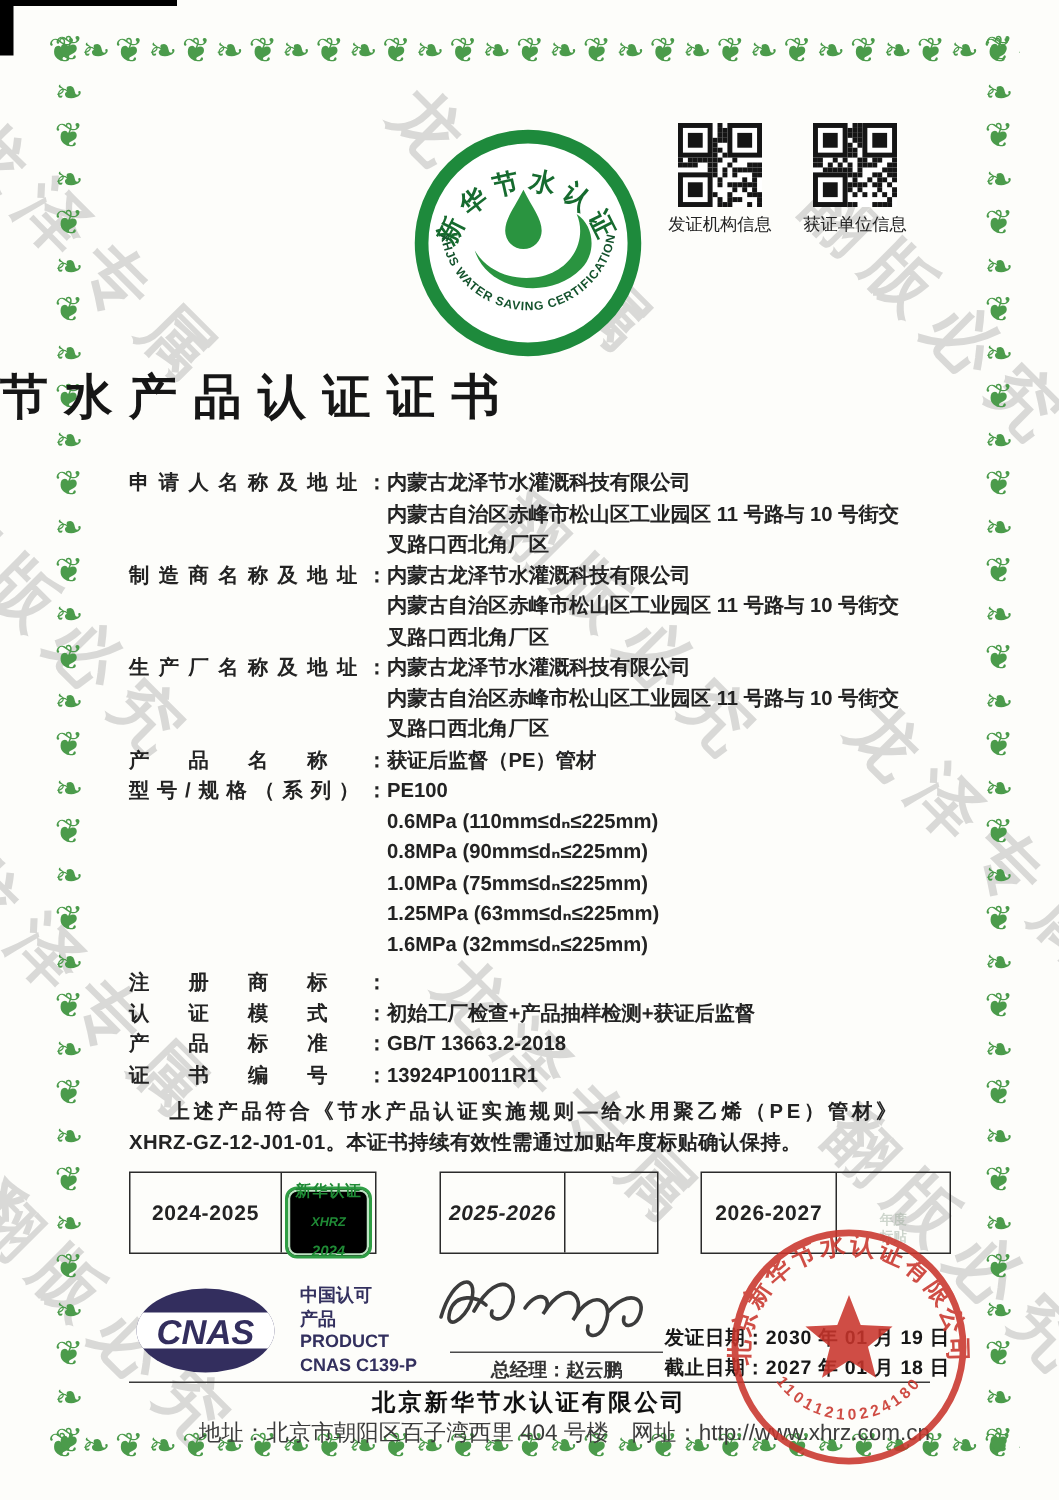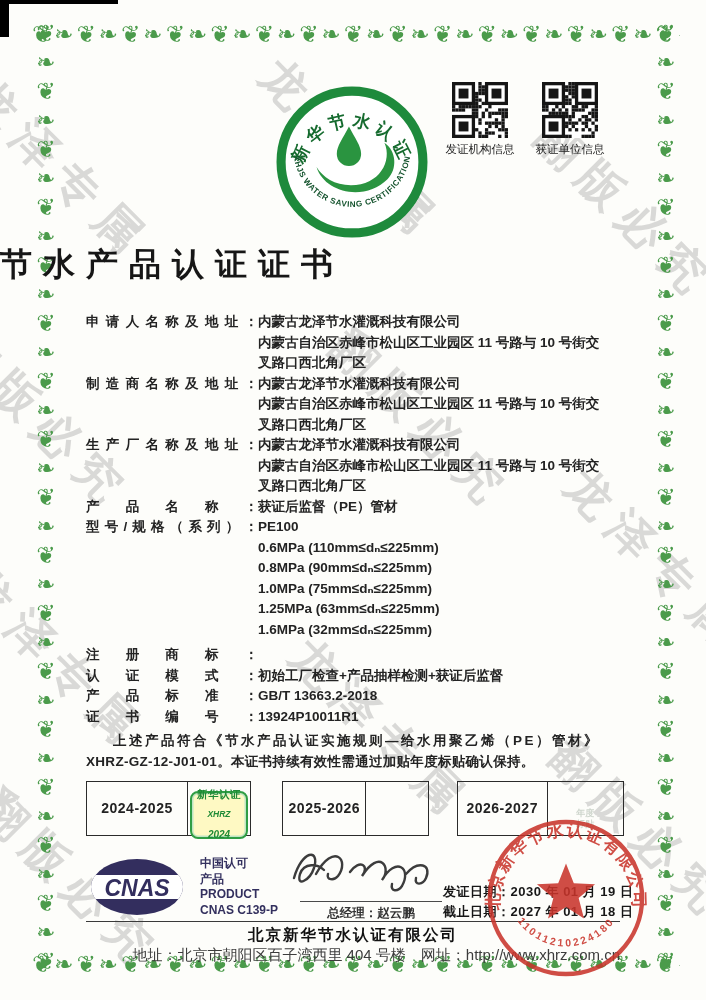--- a/index.html
+++ b/index.html
@@ -43,24 +43,24 @@
   .statement{margin-top:4px;}
   .statement .s1{text-indent:2em;letter-spacing:2.5px;font-weight:bold;}
   .statement .s2{letter-spacing:.3px;font-weight:bold;}
   
   .stable{margin-top:9px;display:flex;font-weight:600;}
   .sbox{display:flex;border:1.6px solid #2b2b2b;height:53px;background:transparent;}
   .sbox .c1{display:flex;align-items:center;justify-content:center;
       border-right:1.6px solid #2b2b2b;font-size:14px;letter-spacing:.5px;}
   .sbox .c2{display:flex;align-items:center;justify-content:center;}
   #box1{width:164px;} #box1 .c1{width:100px;} #box1 .c2{width:62px;}
-  #box2{margin-left:31px;width:145px;} #box2 .c1{width:82px;} #box2 .c2{width:61px;}
+  #box2{margin-left:42px;width:145px;font-style:italic;} #box2 .c1{width:82px;} #box2 .c2{width:61px;}
   #box3{margin-left:28px;width:166px;} #box3 .c1{width:89px;} #box3 .c2{width:75px;}
   .sticker{width:54px;height:44px;border:2px solid #2f9e44;border-radius:8px;
-      background:#fef9c3;box-shadow:inset 0 0 0 1.5px #bfe5c4;
+      background:#000000;box-shadow:inset 0 0 0 1.5px #bfe5c4;
       display:flex;flex-direction:column;align-items:center;justify-content:center;color:#1f8a35;margin-top:12px;}
   .sticker .l1{font-size:10.5px;font-weight:bold;letter-spacing:.5px;}
   .sticker .l2{font-size:8.5px;font-weight:bold;font-style:italic;}
   .sticker .l3{font-size:10px;font-weight:bold;font-style:italic;}
   .faint-slot{font-size:9px;line-height:11px;color:#9fae9f;opacity:.5;text-align:center;margin-top:21px;}
   
   .cnas-logo{position:absolute;left:88px;top:856px;width:98px;height:62px;}
   .cnas-text{position:absolute;left:200px;top:856px;font-size:12px;font-weight:bold;
       line-height:15.5px;color:#33305e;}
   .signature{position:absolute;left:280px;top:834px;width:176px;height:64px;}

